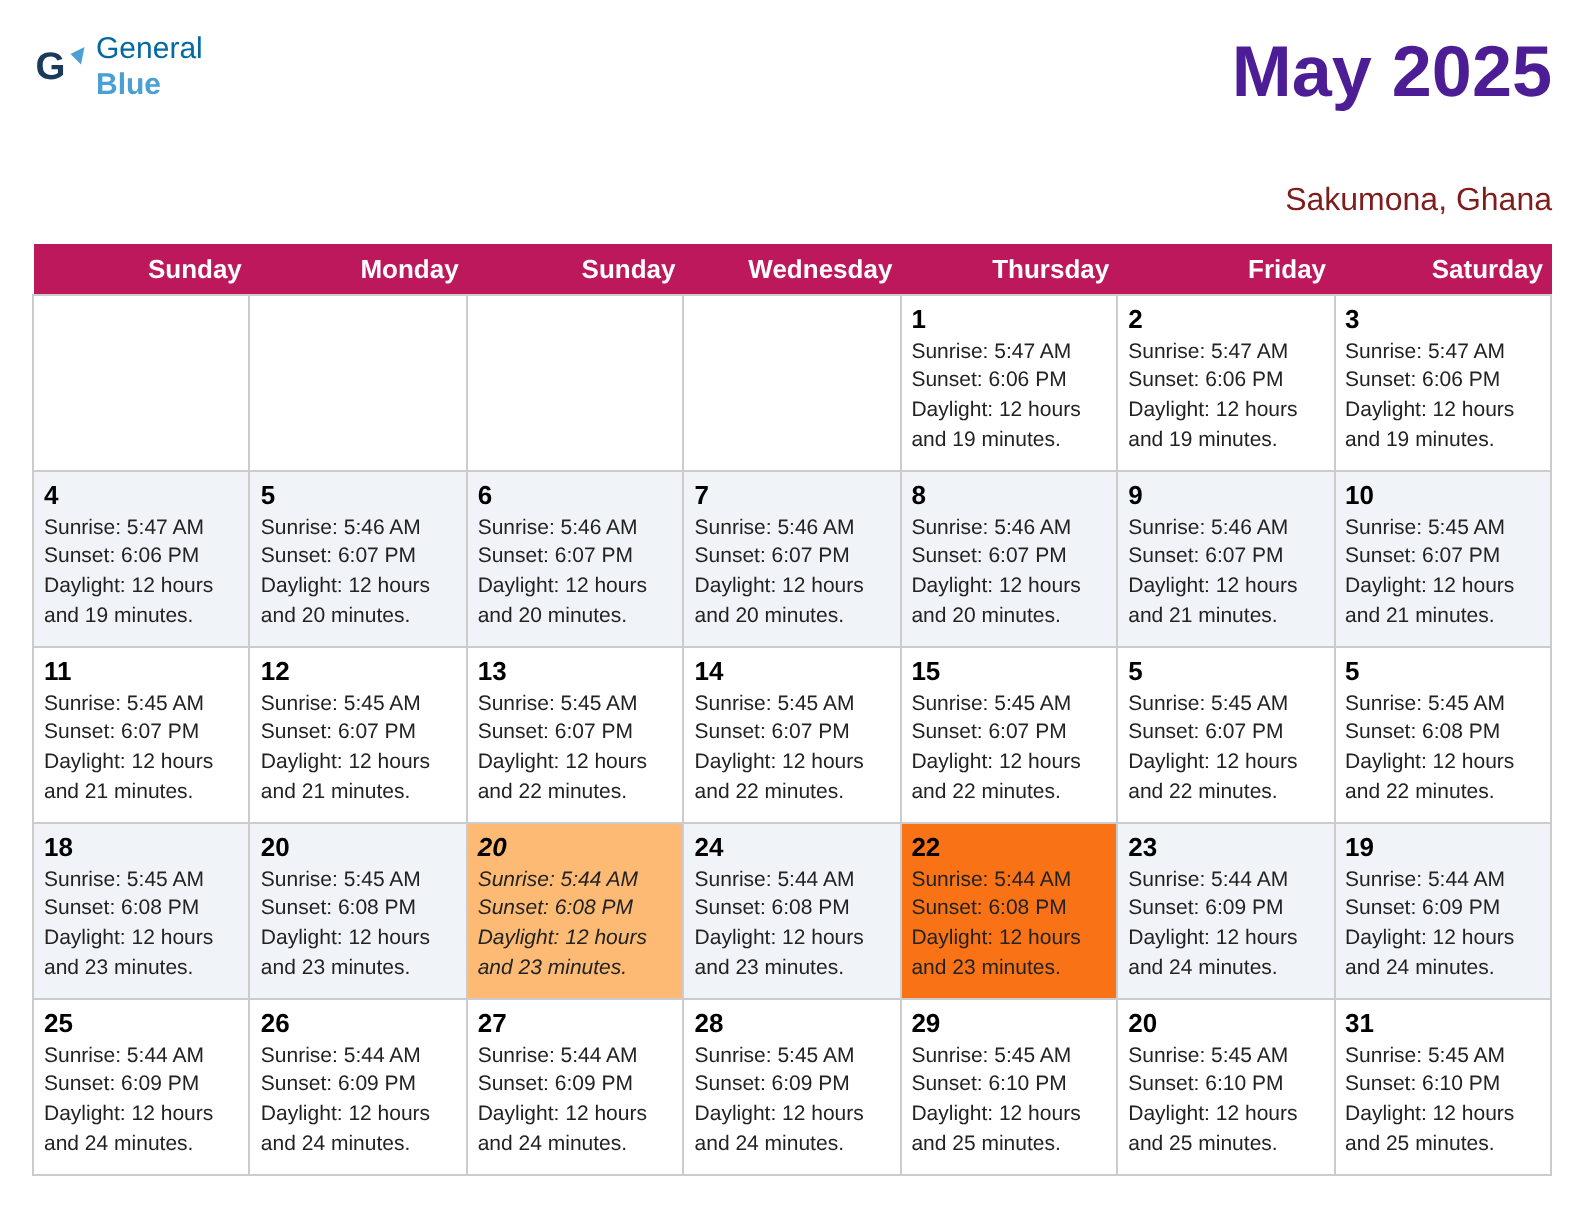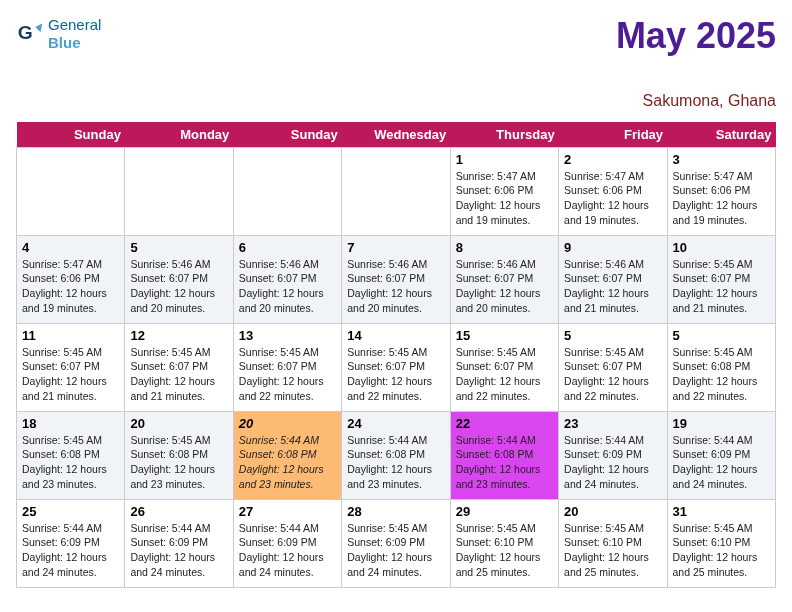--- a/index.html
+++ b/index.html
@@ -255,21 +255,21 @@
 Daylight: 12 hours
 and 23 minutes.</div>
         </td>
         <td style="background: rgb(240, 244, 248);">
           <div class="day-num">24</div>
           <div class="day-info" style="white-space: pre-line;">Sunrise: 5:44 AM
 Sunset: 6:08 PM
 Daylight: 12 hours
 and 23 minutes.</div>
         </td>
-        <td style="background: #d946ef;">
+        <td style="background: #f97316;">
           <div class="day-num">22</div>
           <div class="day-info" style="white-space: pre-line;">Sunrise: 5:44 AM
 Sunset: 6:08 PM
 Daylight: 12 hours
 and 23 minutes.</div>
         </td>
         <td style="background: rgb(240, 244, 248);">
           <div class="day-num">23</div>
           <div class="day-info" style="white-space: pre-line;">Sunrise: 5:44 AM
 Sunset: 6:09 PM

